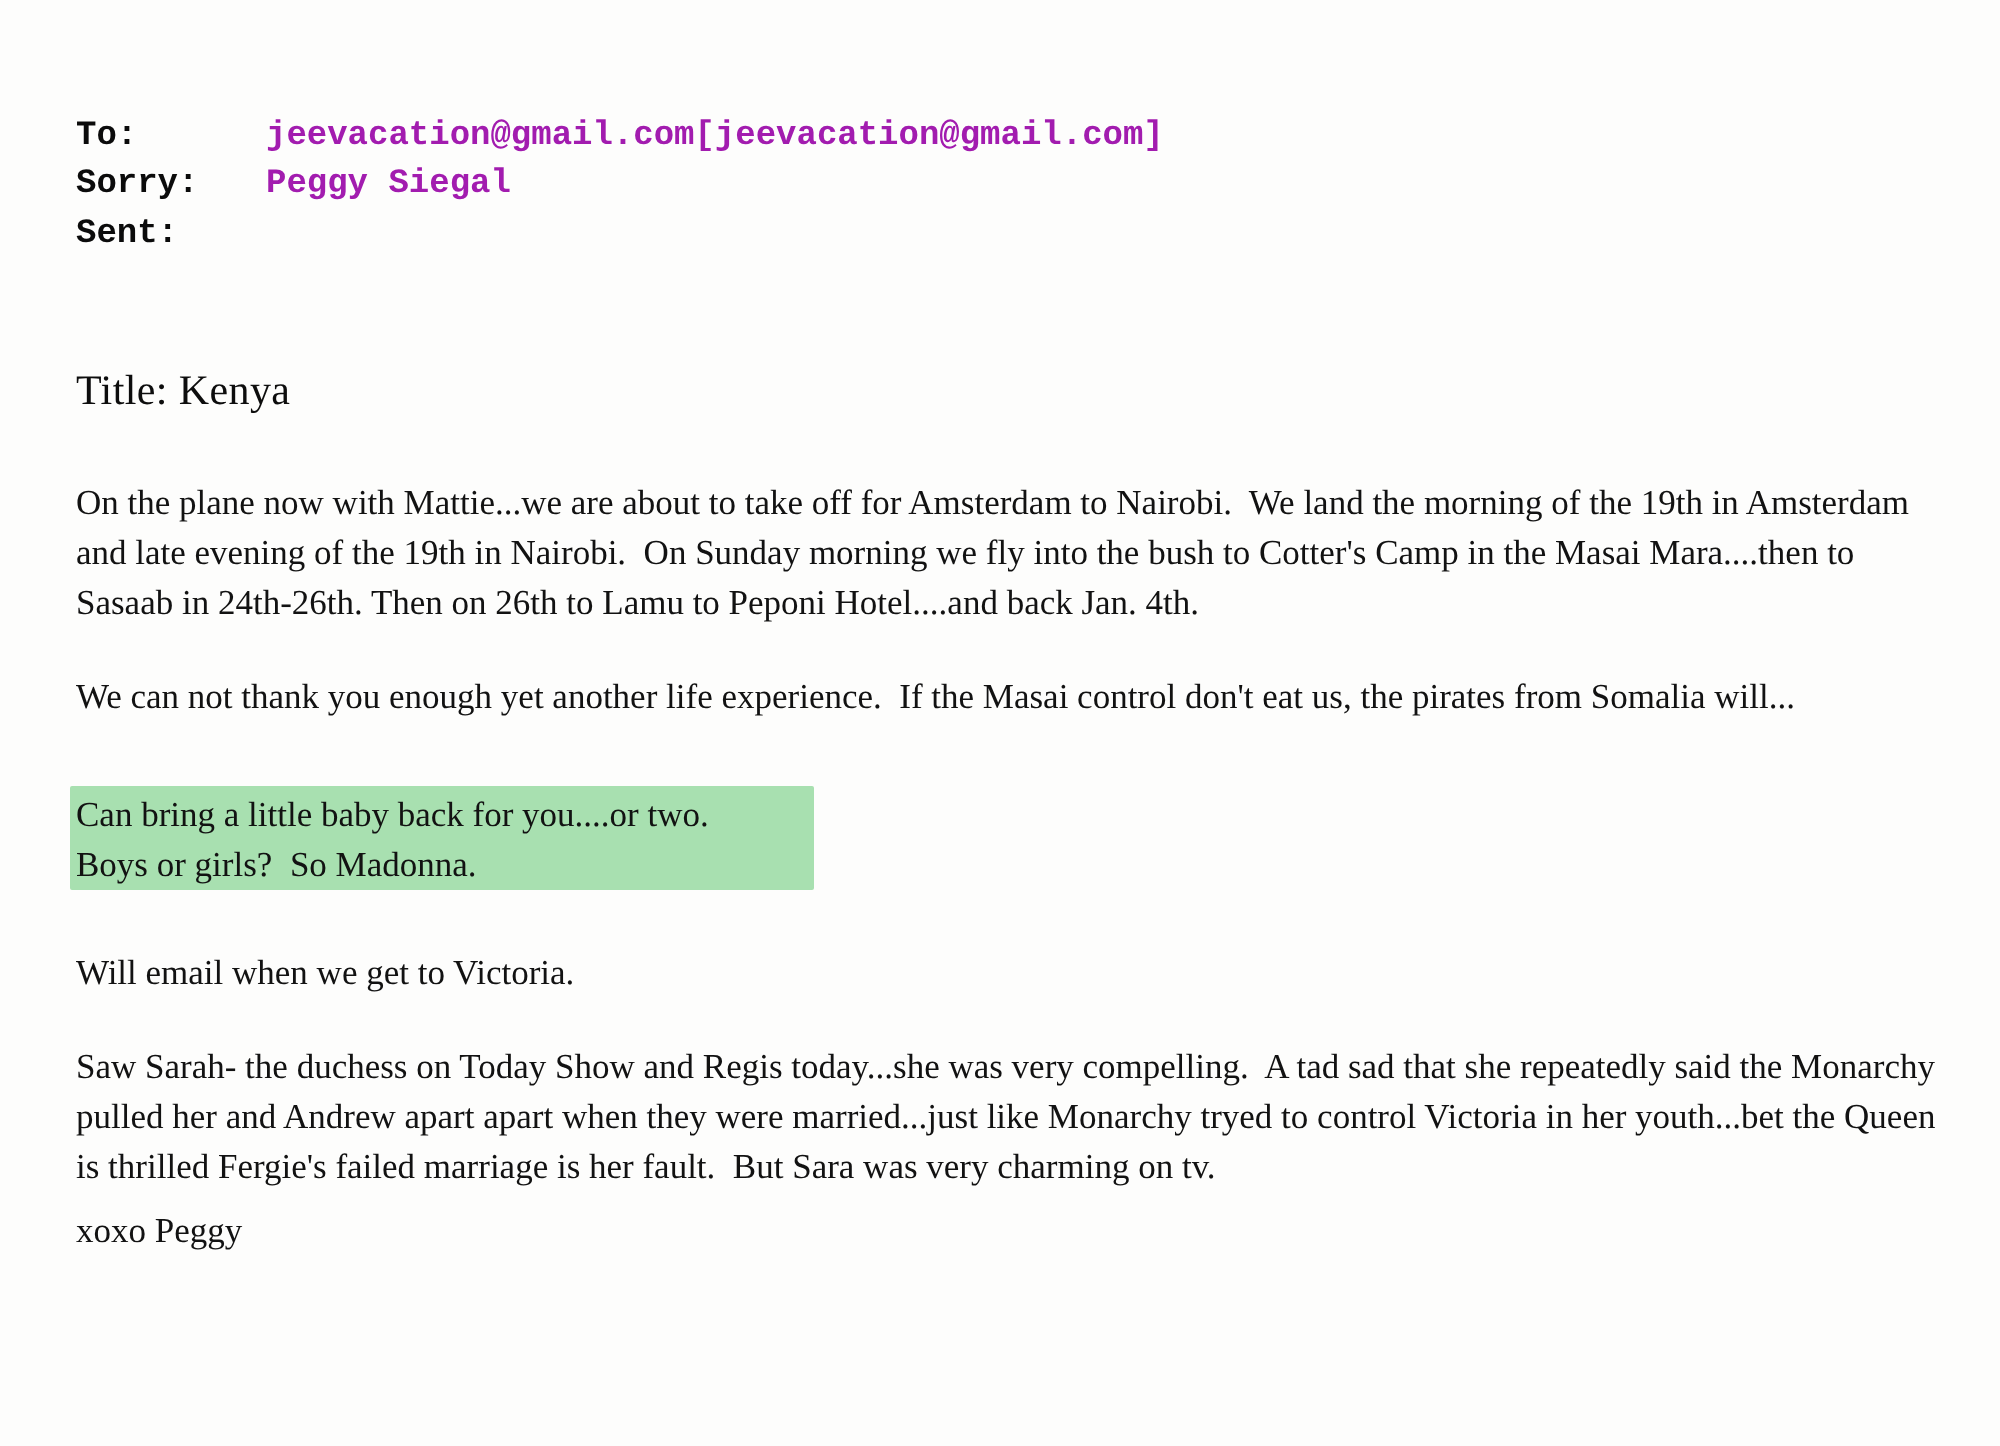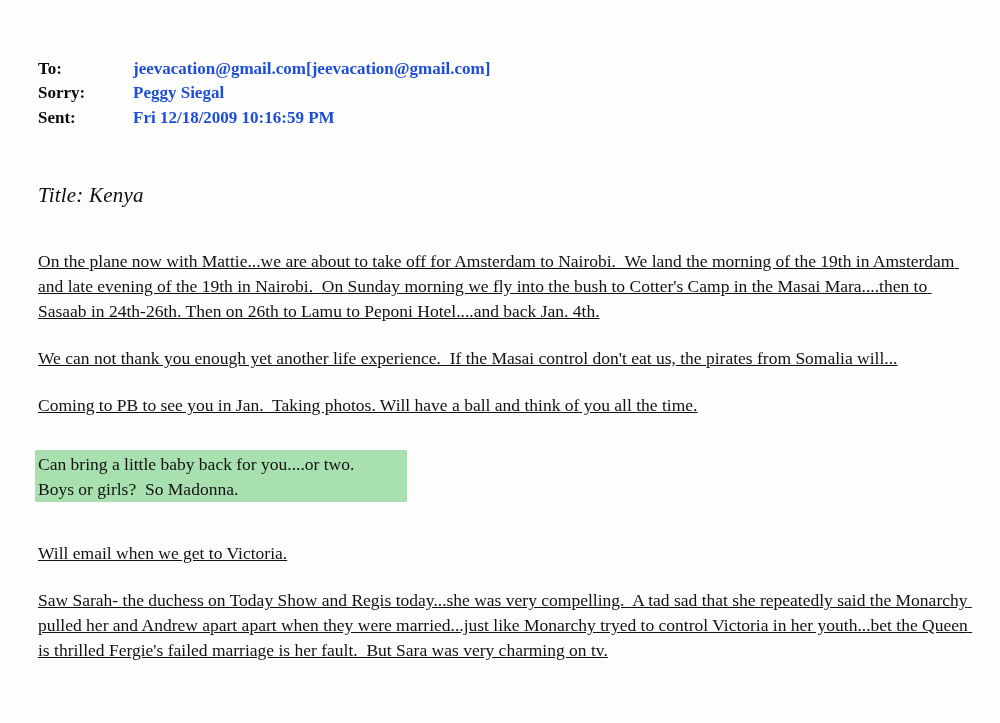--- a/index.html
+++ b/index.html
@@ -22,70 +22,68 @@
     height: 723px;
     background: #fdfdfc;
   }
 
   
   .header {
     position: absolute;
     left: 38px;
     top: 58px;
     width: 760px;
-    font-family: Liberation Serif, serif;
+    font-family: Liberation Mono, monospace;
   }
   .header-row {
     display: flex;
     align-items: baseline;
     margin-bottom: 3px;
     line-height: 1.25;
   }
   .header-label {
     width: 95px;
     flex: 0 0 95px;
     font-weight: bold;
     font-size: 17px;
     letter-spacing: 0px;
     color: #0b0b0b;
   }
   .header-value {
     font-size: 17px;
     font-weight: bold;
-    color: #1d4ed8;
+    color: #a21caf;
     white-space: nowrap;
   }
 
   
   .doc-title {
     position: absolute;
     left: 38px;
     top: 183px;
     font-family: "Liberation Serif", serif;
     font-size: 21px;
     color: #0d0d0d;
     letter-spacing: 0.2px;
-    font-style: italic;
   }
 
   
   .body-text {
     position: absolute;
     left: 38px;
     top: 232px;
     width: 942px;
     font-family: "Liberation Serif", serif;
     font-size: 17.5px;
     line-height: 25px;
     color: #121212;
   }
   .para {
-    margin: 17px 0 22px 0;
+    margin: 7px 0 22px 0;
     white-space: pre-wrap;
-    text-decoration: underline;
   }
   .para.tight {
     margin-bottom: 0;
   }
   .para.last {
     margin-bottom: 0;
   }
 
   
   .highlight-block {
@@ -119,34 +117,33 @@
     <div class="header-row">
       <div class="header-label">To:</div>
       <div class="header-value">jeevacation@gmail.com[jeevacation@gmail.com]</div>
     </div>
     <div class="header-row">
       <div class="header-label">Sorry:</div>
       <div class="header-value">Peggy Siegal</div>
     </div>
     <div class="header-row">
       <div class="header-label">Sent:</div>
-      <div class="header-value">Fri 12/18/2009 10:16:59 PM</div>
     </div>
   </div>
 
   <div class="doc-title">Title: Kenya</div>
 
   <div class="body-text">
     <p class="para">On the plane now with Mattie...we are about to take off for Amsterdam to Nairobi.  We land the morning of the 19th in Amsterdam and late evening of the 19th in Nairobi.  On Sunday morning we fly into the bush to Cotter's Camp in the Masai Mara....then to Sasaab in 24th-26th. Then on 26th to Lamu to Peponi Hotel....and back Jan. 4th.</p>
     <p class="para">We can not thank you enough yet another life experience.  If the Masai control don't eat us, the pirates from Somalia will...</p>
-    <p class="para">Coming to PB to see you in Jan.  Taking photos. Will have a ball and think of you all the time.</p>
 
     <div class="highlight-block">
       <span class="highlight-bg"></span>
       <span class="highlight-text">Can bring a little baby back for you....or two.
 Boys or girls?  So Madonna.</span>
     </div>
 
     <p class="para">Will email when we get to Victoria.</p>
     <p class="para tight">Saw Sarah- the duchess on Today Show and Regis today...she was very compelling.  A tad sad that she repeatedly said the Monarchy pulled her and Andrew apart apart when they were married...just like Monarchy tryed to control Victoria in her youth...bet the Queen is thrilled Fergie's failed marriage is her fault.  But Sara was very charming on tv.</p>
+    <p class="para last">xoxo Peggy</p>
   </div>
 
 </div>
 
 </body></html>

